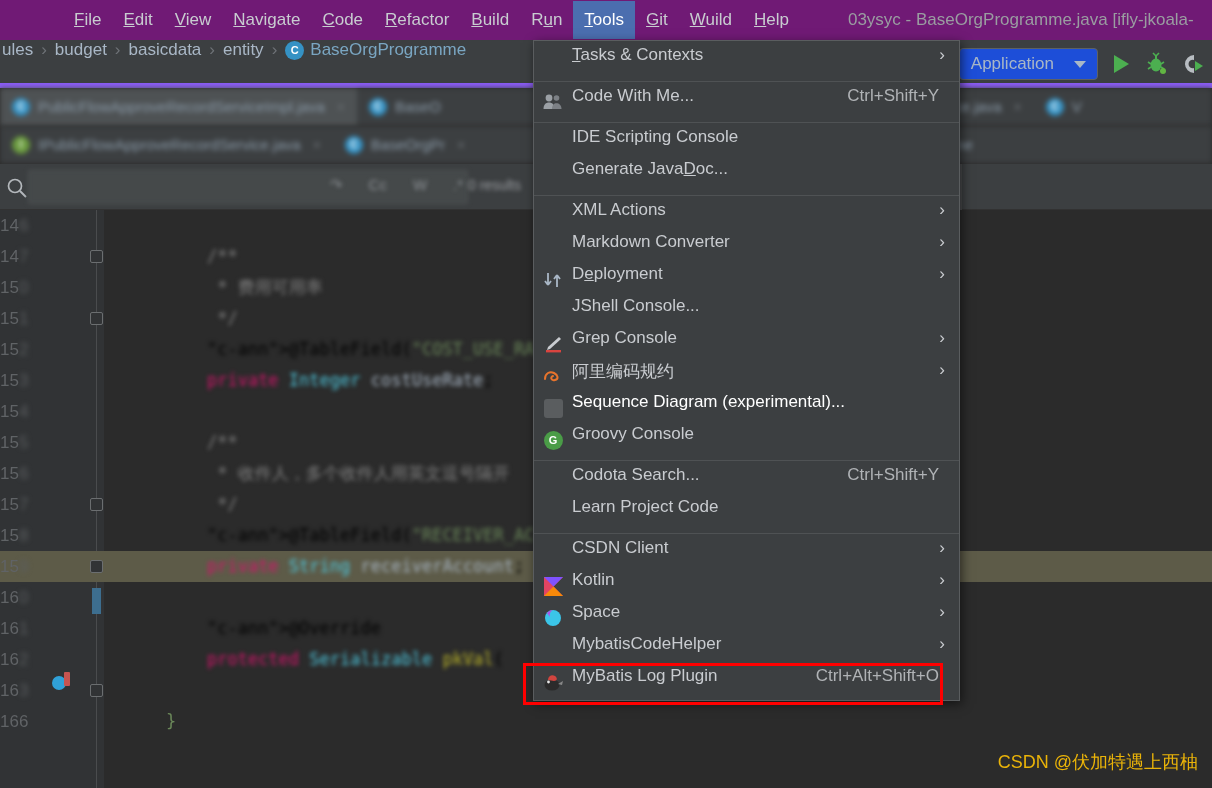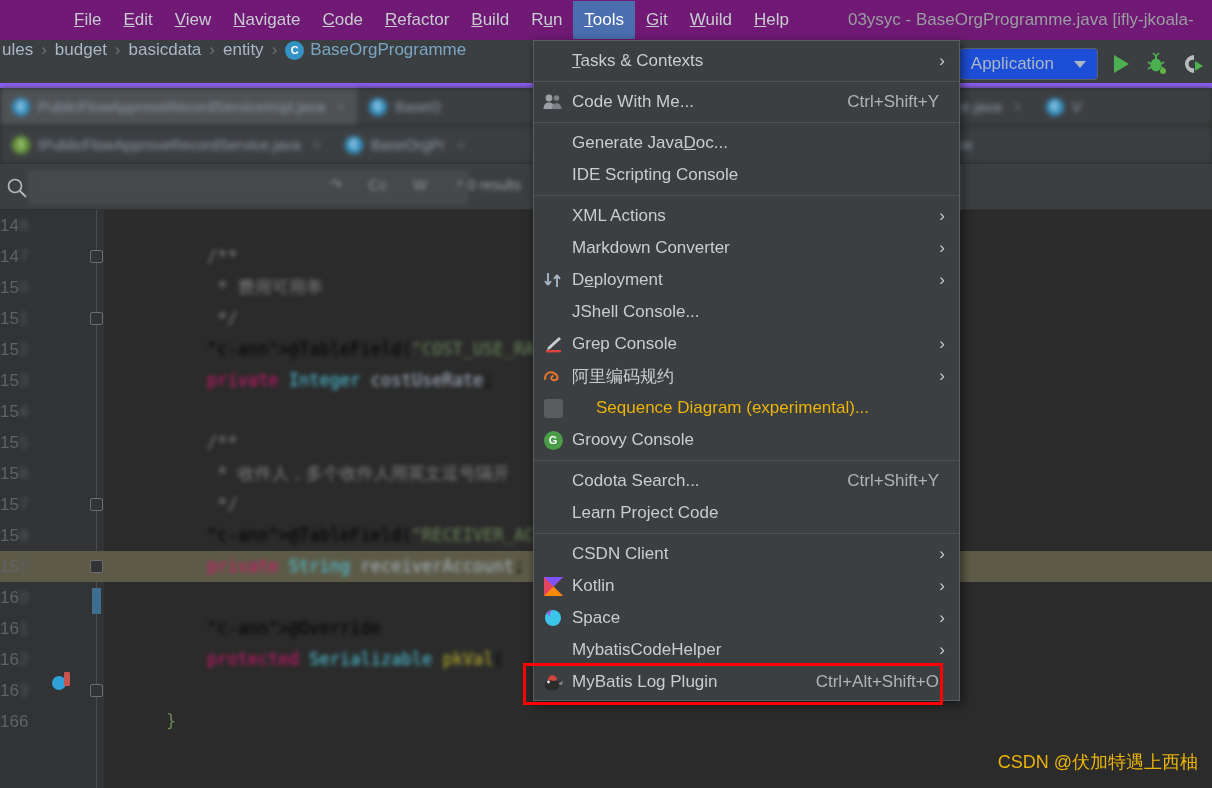--- a/index.html
+++ b/index.html
@@ -161,25 +161,25 @@
   .c-yl  { color: #bbb529; }
 
   
   .menu {
     position: absolute; top: 40px; left: 533px; width: 427px;
     background: #3c3f41; border: 1px solid #5a5d5f;
     box-shadow: 2px 3px 10px rgba(0,0,0,0.55); z-index: 50;
     padding: 4px 0 2px 0;
   }
   .mi {
-    position: relative; display: flex; align-items: center;
+    position: relative; display: flex; align-items: flex-start;
     height: 32px; padding: 0 14px 0 0; color: #c9ccd0; font-size: 17px;
     white-space: nowrap;
   }
-  .mi.disabled { color: #eab308; gap: 24px; }
+  .mi.disabled { color: #ffffff; }
   .mi-ico {
     width: 38px; flex: 0 0 38px; display: flex; align-items: center;
     justify-content: center; height: 32px;
   }
   .mi-label { flex: 1 1 auto; }
   .mi-label u { text-decoration: underline; }
   .mi-short { color: #b0b3b6; font-size: 17px; padding-right: 6px; }
   .mi-arrow { color: #c9ccd0; font-size: 17px; padding-left: 10px; }
   .msep { height: 1px; background: #4f5254; margin: 4px 0; }
   .sq-ico { width: 19px; height: 19px; border-radius: 3px; background: #5a5d5f; }
@@ -371,25 +371,25 @@
           <path d="M9 16 C9 12 11 10.2 13.5 10.2 C16 10.2 18.5 12 18.5 16 Z" fill="#7c8085"></path>
         </svg>
       </span>
       <span class="mi-label">Code With Me...</span>
       <span class="mi-short">Ctrl+Shift+Y</span>
     </div>
     <div class="msep"></div>
 
     <div class="mi">
       <span class="mi-ico"></span>
+      <span class="mi-label">IDE Scripting Console</span>
+    </div>
+    <div class="mi">
+      <span class="mi-ico"></span>
       <span class="mi-label">Generate Java<u>D</u>oc...</span>
-    </div>
-    <div class="mi">
-      <span class="mi-ico"></span>
-      <span class="mi-label">IDE Scripting Console</span>
     </div>
     <div class="msep"></div>
 
     <div class="mi">
       <span class="mi-ico"></span>
       <span class="mi-label">XML Actions</span>
       <span class="mi-arrow">›</span>
     </div>
     <div class="mi">
       <span class="mi-ico"></span>

